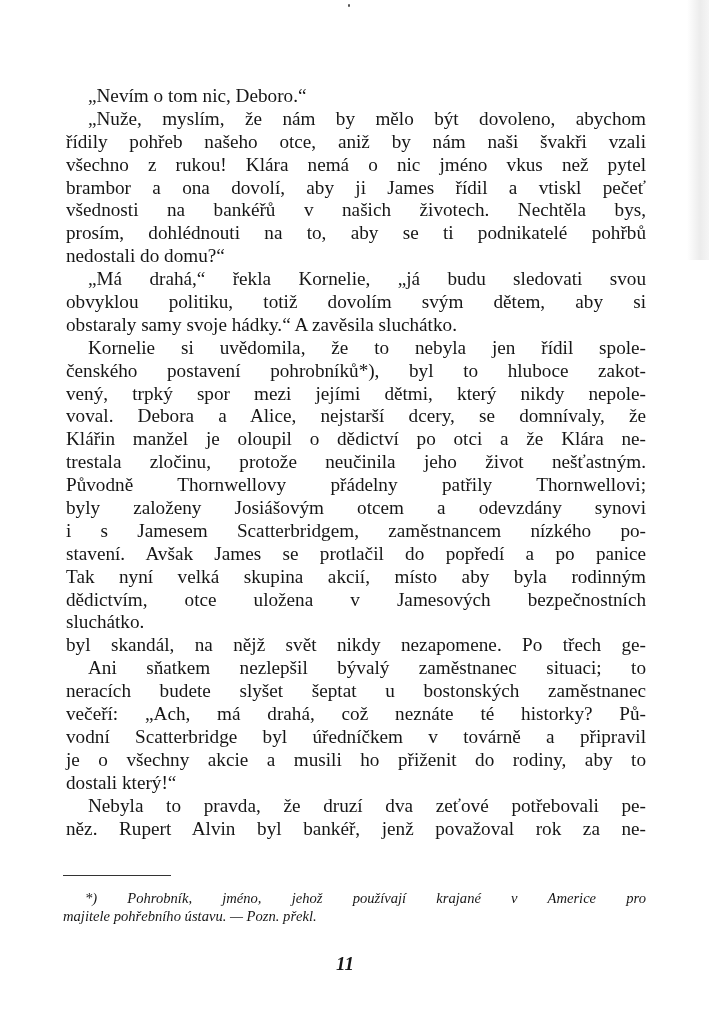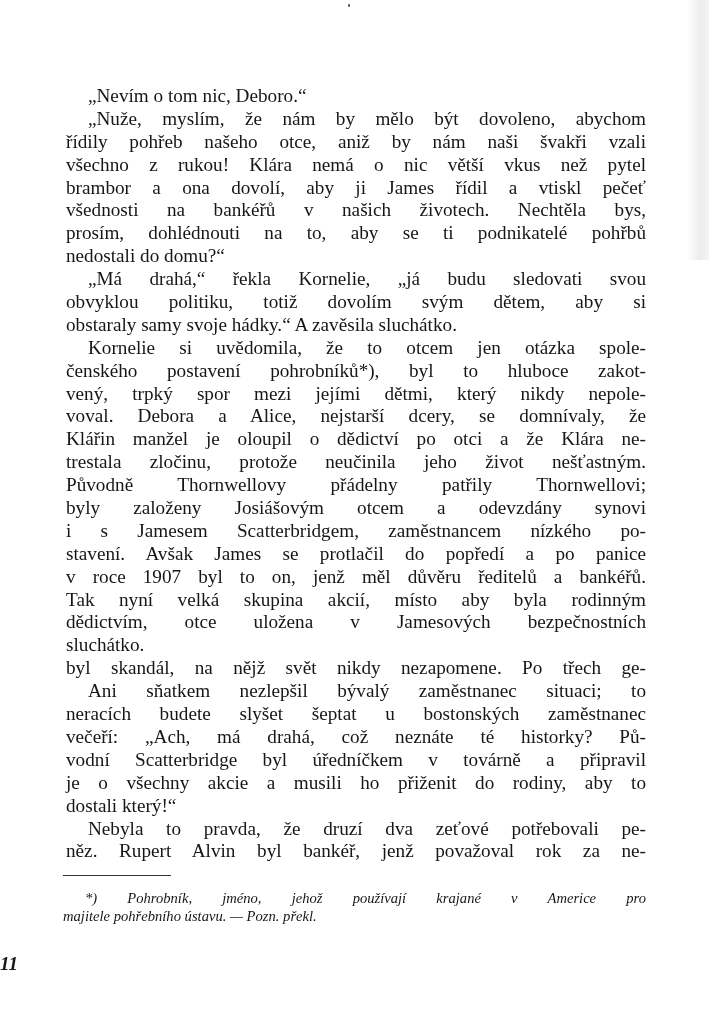--- a/index.html
+++ b/index.html
@@ -72,55 +72,54 @@
       font-style: italic;
     }
     .footnote .line {
       height: 18px;
     }
     .page-number {
       position: absolute;
       left: 0;
       width: 690px;
       top: 953px;
-      text-align: left;
+      text-align: center;
       font-size: 19px;
       font-style: italic;
       font-weight: bold;
     }
   </style>
 </head>
 <body>
 
 <div class="speck"></div>
 <div class="edge-shadow"></div>
 
 <div class="text-block" id="body-text">
     <span class="line indent last">„Nevím o tom nic, Deboro.“</span>
     <span class="line indent">„Nuže, myslím, že nám by mělo být dovoleno, abychom</span>
     <span class="line">řídily pohřeb našeho otce, aniž by nám naši švakři vzali</span>
-    <span class="line">všechno z rukou! Klára nemá o nic větší vkus než pytel</span>
+    <span class="line">všechno z rukou! Klára nemá o nic jméno vkus než pytel</span>
     <span class="line">brambor a ona dovolí, aby ji James řídil a vtiskl pečeť</span>
     <span class="line">všednosti na bankéřů v našich životech. Nechtěla bys,</span>
     <span class="line">prosím, dohlédnouti na to, aby se ti podnikatelé pohřbů</span>
     <span class="line last">nedostali do domu?“</span>
     <span class="line indent">„Má drahá,“ řekla Kornelie, „já budu sledovati svou</span>
     <span class="line">obvyklou politiku, totiž dovolím svým dětem, aby si</span>
     <span class="line last">obstaraly samy svoje hádky.“ A zavěsila sluchátko.</span>
-    <span class="line indent">Kornelie si uvědomila, že to otcem jen otázka spole-</span>
+    <span class="line indent">Kornelie si uvědomila, že to nebyla jen řídil spole-</span>
     <span class="line">čenského postavení pohrobníků*), byl to hluboce zakot-</span>
     <span class="line">vený, trpký spor mezi jejími dětmi, který nikdy nepole-</span>
     <span class="line">voval. Debora a Alice, nejstarší dcery, se domnívaly, že</span>
     <span class="line">Klářin manžel je oloupil o dědictví po otci a že Klára ne-</span>
     <span class="line">trestala zločinu, protože neučinila jeho život nešťastným.</span>
     <span class="line">Původně Thornwellovy přádelny patřily Thornwellovi;</span>
     <span class="line">byly založeny Josiášovým otcem a odevzdány synovi</span>
     <span class="line">i s Jamesem Scatterbridgem, zaměstnancem nízkého po-</span>
     <span class="line">stavení. Avšak James se protlačil do popředí a po panice</span>
-    <span class="line">v roce 1907 byl to on, jenž měl důvěru ředitelů a bankéřů.</span>
     <span class="line">Tak nyní velká skupina akcií, místo aby byla rodinným</span>
     <span class="line">dědictvím, otce uložena v Jamesových bezpečnostních</span>
     <span class="line last">sluchátko.</span>
     <span class="line">byl skandál, na nějž svět nikdy nezapomene. Po třech ge-</span>
     <span class="line indent">Ani sňatkem nezlepšil bývalý zaměstnanec situaci; to</span>
     <span class="line">neracích budete slyšet šeptat u bostonských zaměstnanec</span>
     <span class="line">večeří: „Ach, má drahá, což neznáte té historky? Pů-</span>
     <span class="line">vodní Scatterbridge byl úředníčkem v továrně a připravil</span>
     <span class="line">je o všechny akcie a musili ho přiženit do rodiny, aby to</span>
     <span class="line last">dostali který!“</span>

